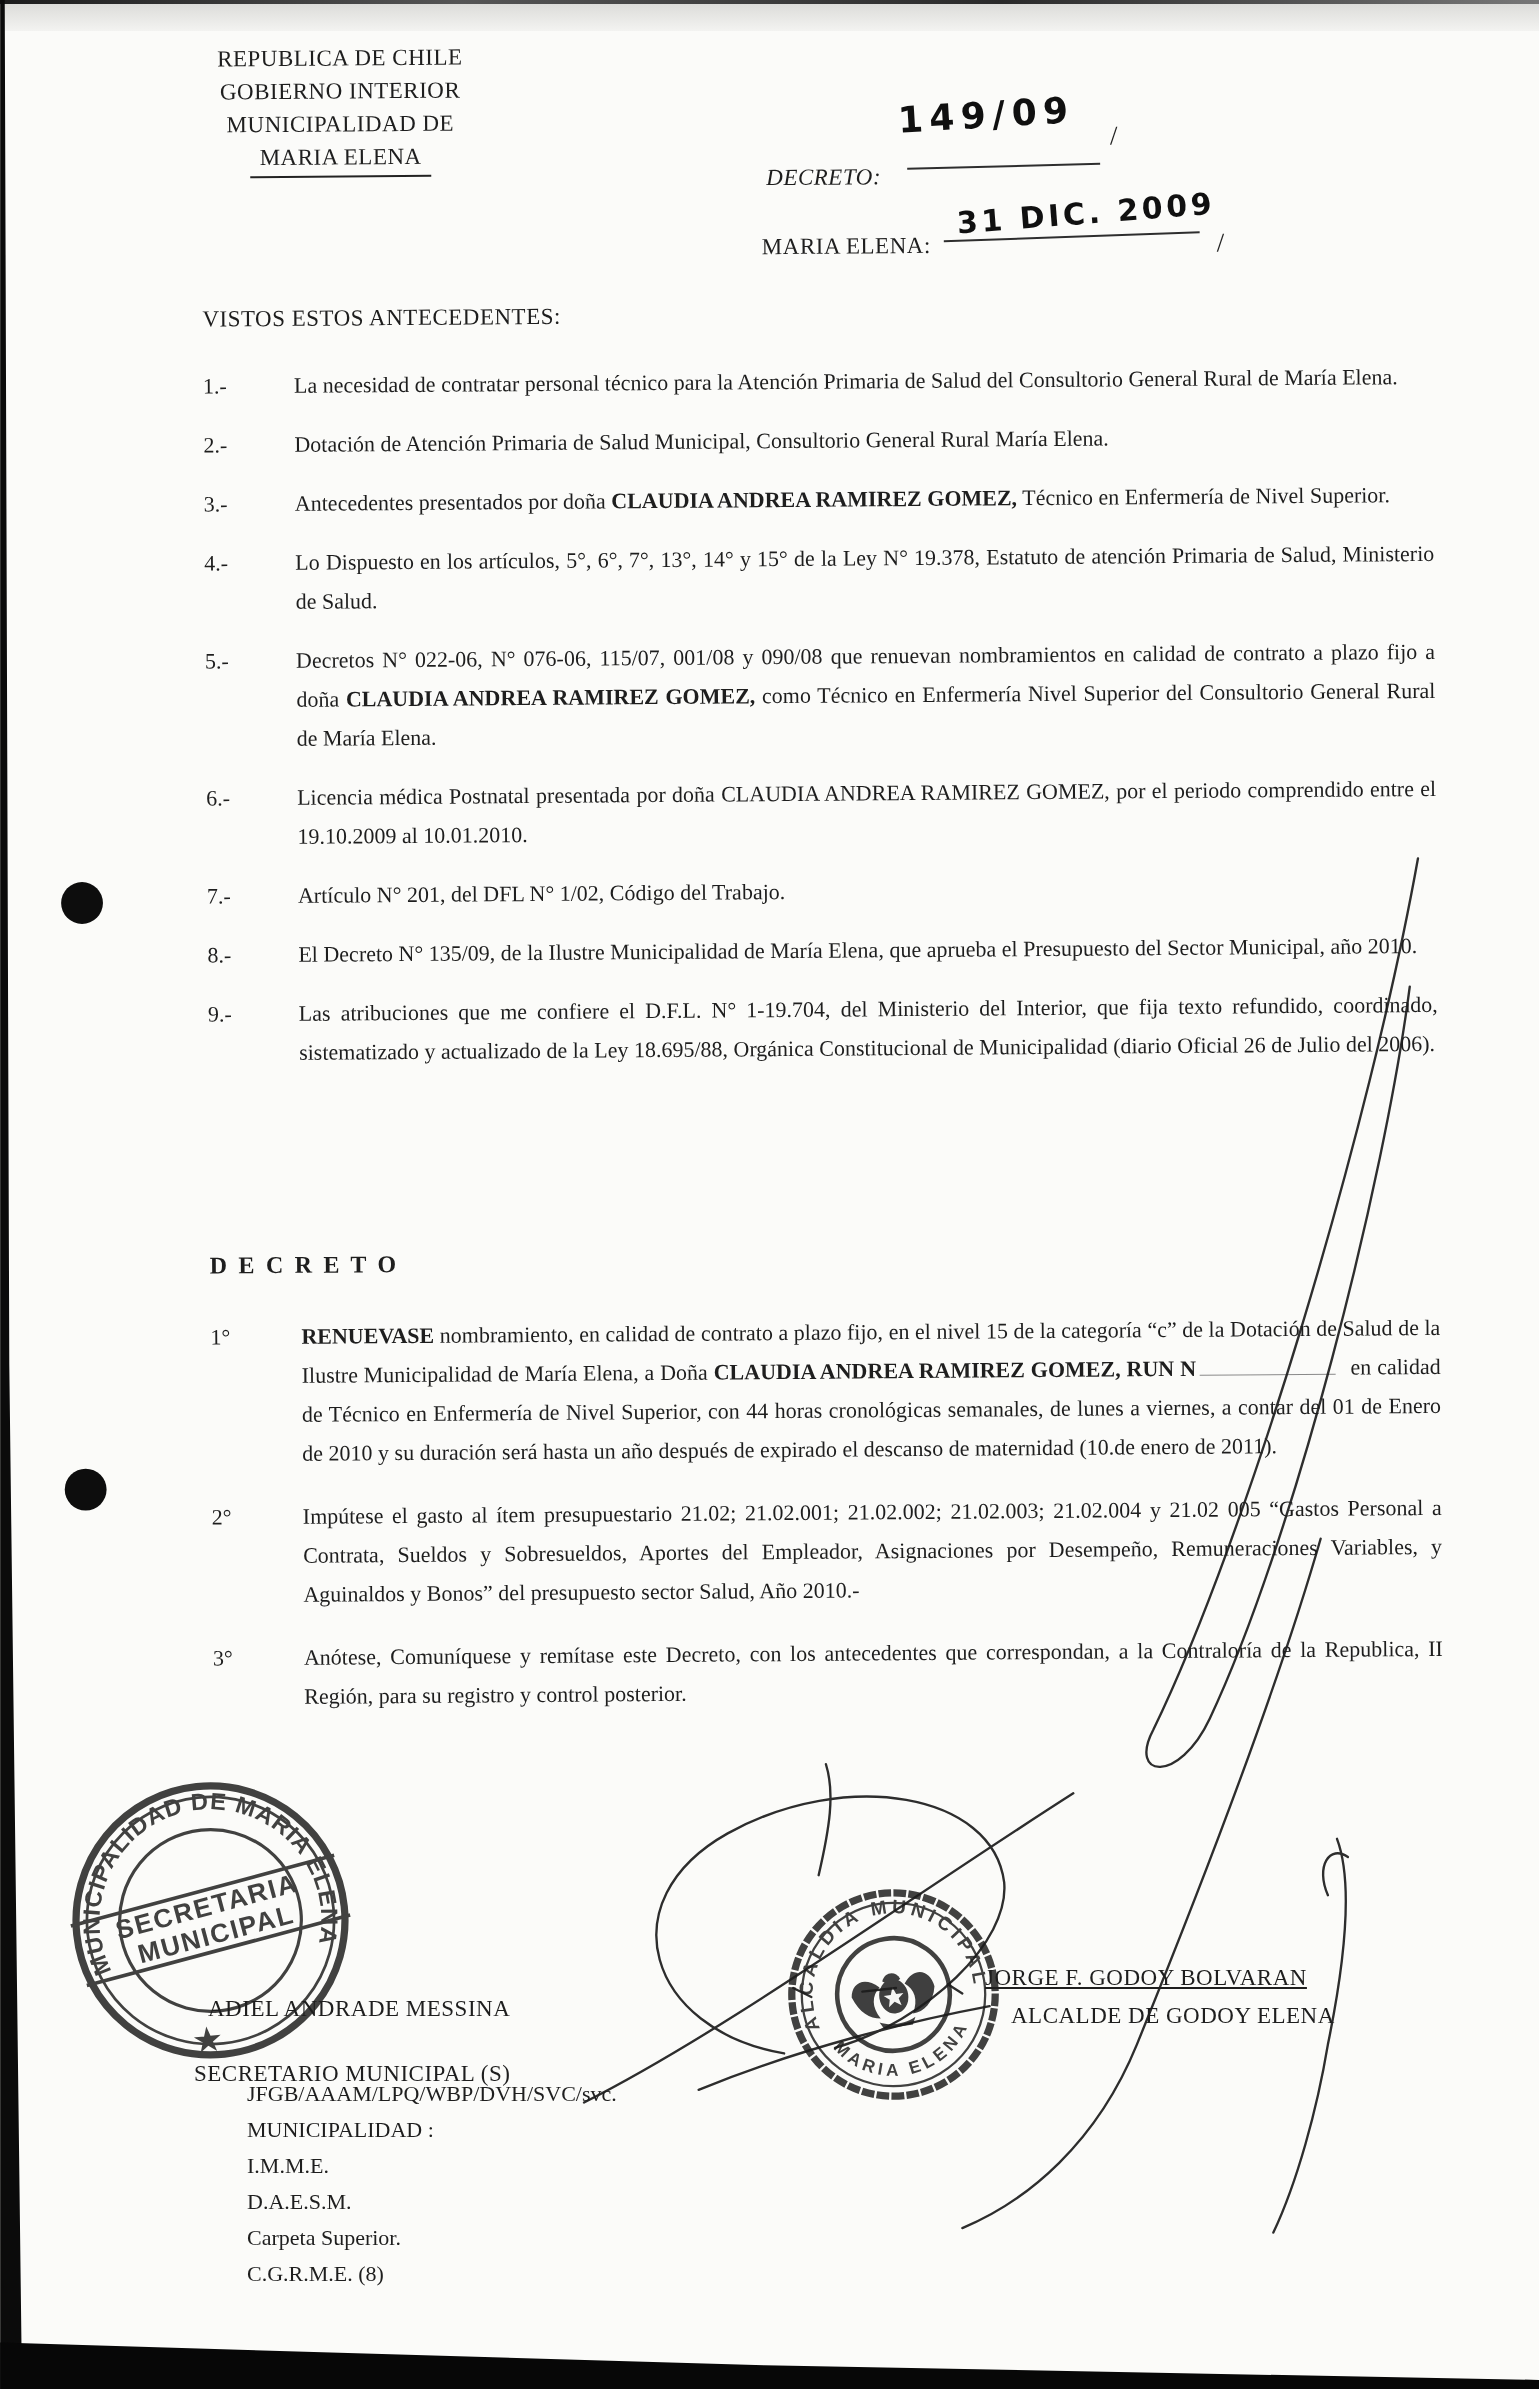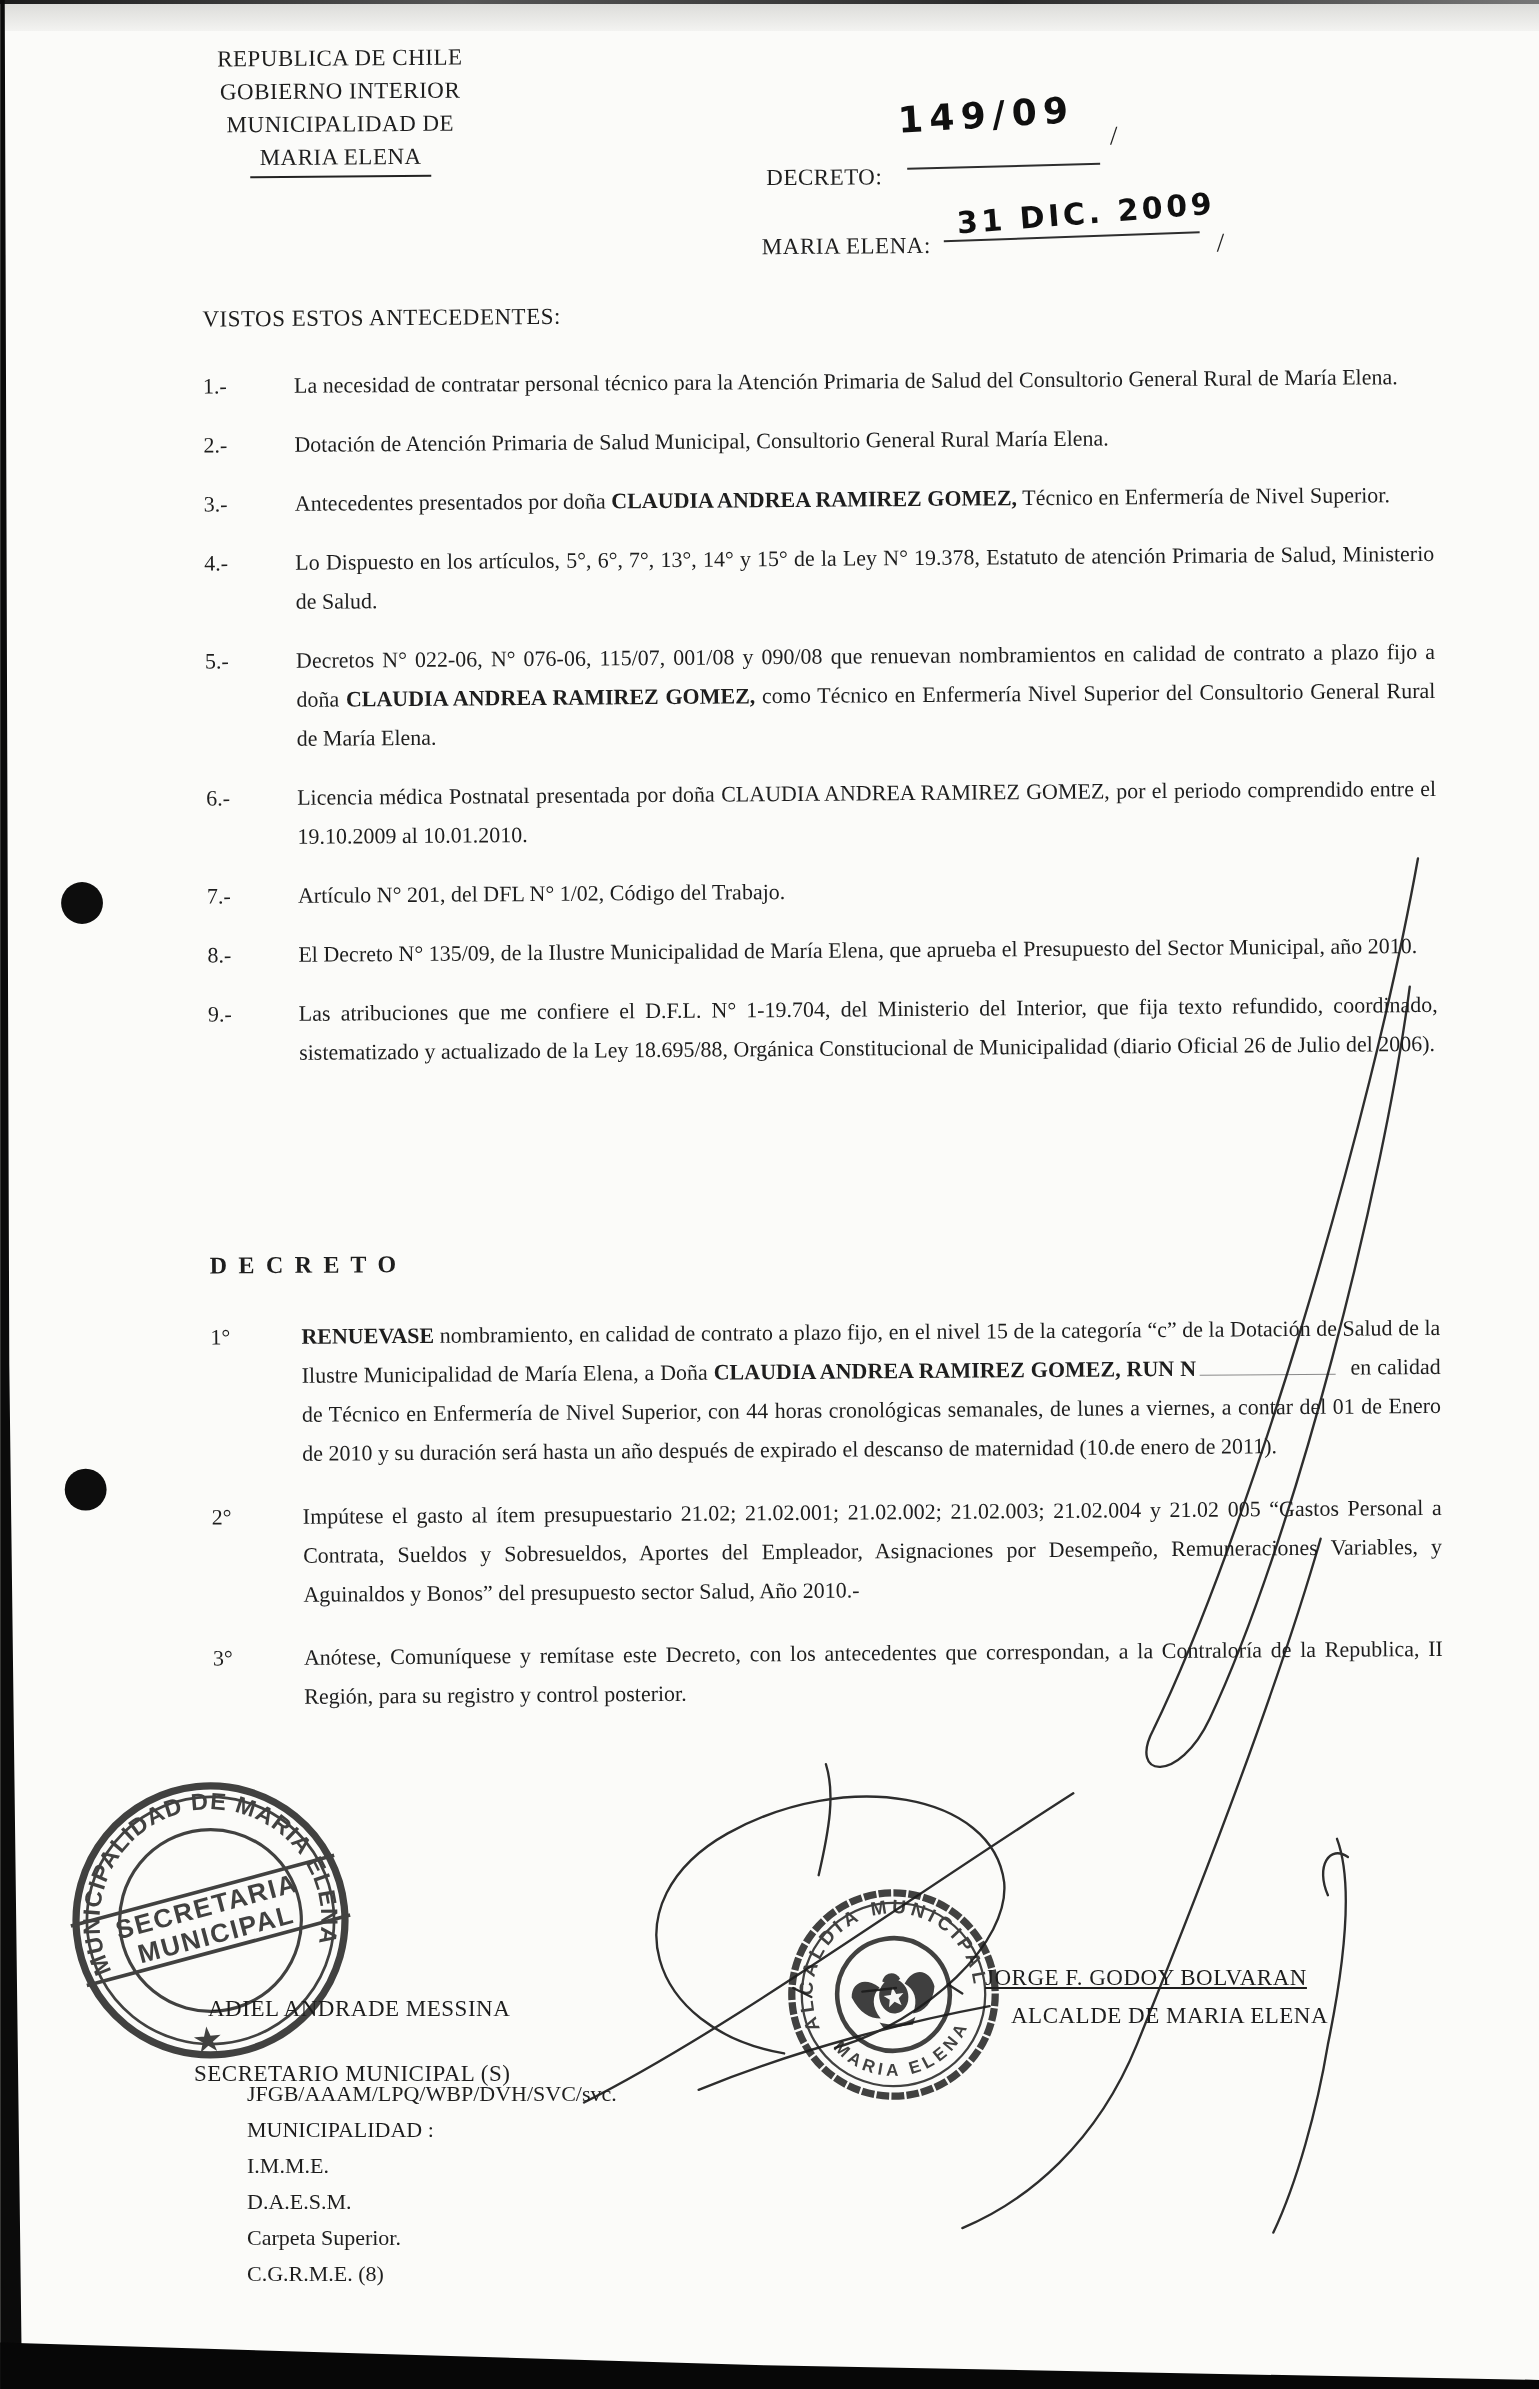--- a/index.html
+++ b/index.html
@@ -61,21 +61,21 @@
 
   <div class="content">
 
     <div class="hdr">
       <div>REPUBLICA DE CHILE</div>
       <div>GOBIERNO INTERIOR</div>
       <div>MUNICIPALIDAD DE</div>
       <div><span class="uline">MARIA ELENA</span></div>
     </div>
 
-    <div class="fieldlabel" style="left:767px;top:169px;">DECRETO:</div>
+    <div class="fieldlabel" style="left:767px;top:169px;font-style:italic;">DECRETO:</div>
     <div class="rule" style="left:908px;top:171px;width:193px;transform:rotate(-1deg);"></div>
     <div class="stamp-num" style="left:899px;top:100px;font-size:36px;letter-spacing:6.4px;transform:rotate(-3deg);">149/09</div>
     <div class="slash" style="left:1111px;top:127px;">/</div>
 
     <div class="fieldlabel" style="left:762px;top:238px;">MARIA ELENA:</div>
     <div class="rule" style="left:944px;top:242px;width:256px;transform:rotate(-1.6deg);"></div>
     <div class="stamp-num" style="left:957px;top:202px;font-size:30px;letter-spacing:3.6px;transform:rotate(-4deg);">31 DIC. 2009</div>
     <div class="slash" style="left:1217px;top:235px;">/</div>
 
     <div class="vtitle">VISTOS ESTOS ANTECEDENTES:</div>
@@ -191,21 +191,21 @@
       <path d="M 872 2186 L 892 2196 M 948 2190 L 985 2186 M 1042 2182 L 1058 2192"></path>
       <path d="M 768 2298 C 880 2252 1002 2222 1088 2206"></path>
       <path d="M 1470 2022 C 1488 2070 1478 2160 1460 2248 C 1448 2320 1426 2400 1400 2455"></path>
       <path d="M 1482 2042 C 1462 2028 1446 2052 1460 2084"></path>
     </g>
   </svg>
 
   <div class="sig-name" style="left:208px;top:1996px;">ADIEL ANDRADE MESSINA</div>
   <div class="sig-name" style="left:194px;top:2035px;margin-top:26px;">SECRETARIO MUNICIPAL (S)</div>
   <div class="sig-name" style="left:985px;top:1965px;text-decoration:underline;">JORGE F. GODOY BOLVARAN</div>
-  <div class="sig-name" style="left:1011px;top:2003px;">ALCALDE DE MARIA ELENA</div>
+  <div class="sig-name" style="left:1011px;top:2003px;">ALCALDE DE GODOY ELENA</div>
 
   <div class="footer">
     <div>JFGB/AAAM/LPQ/WBP/DVH/SVC/svc.</div>
     <div>MUNICIPALIDAD :</div>
     <div>I.M.M.E.</div>
     <div>D.A.E.S.M.</div>
     <div>Carpeta Superior.</div>
     <div>C.G.R.M.E. (8)</div>
   </div>
 

